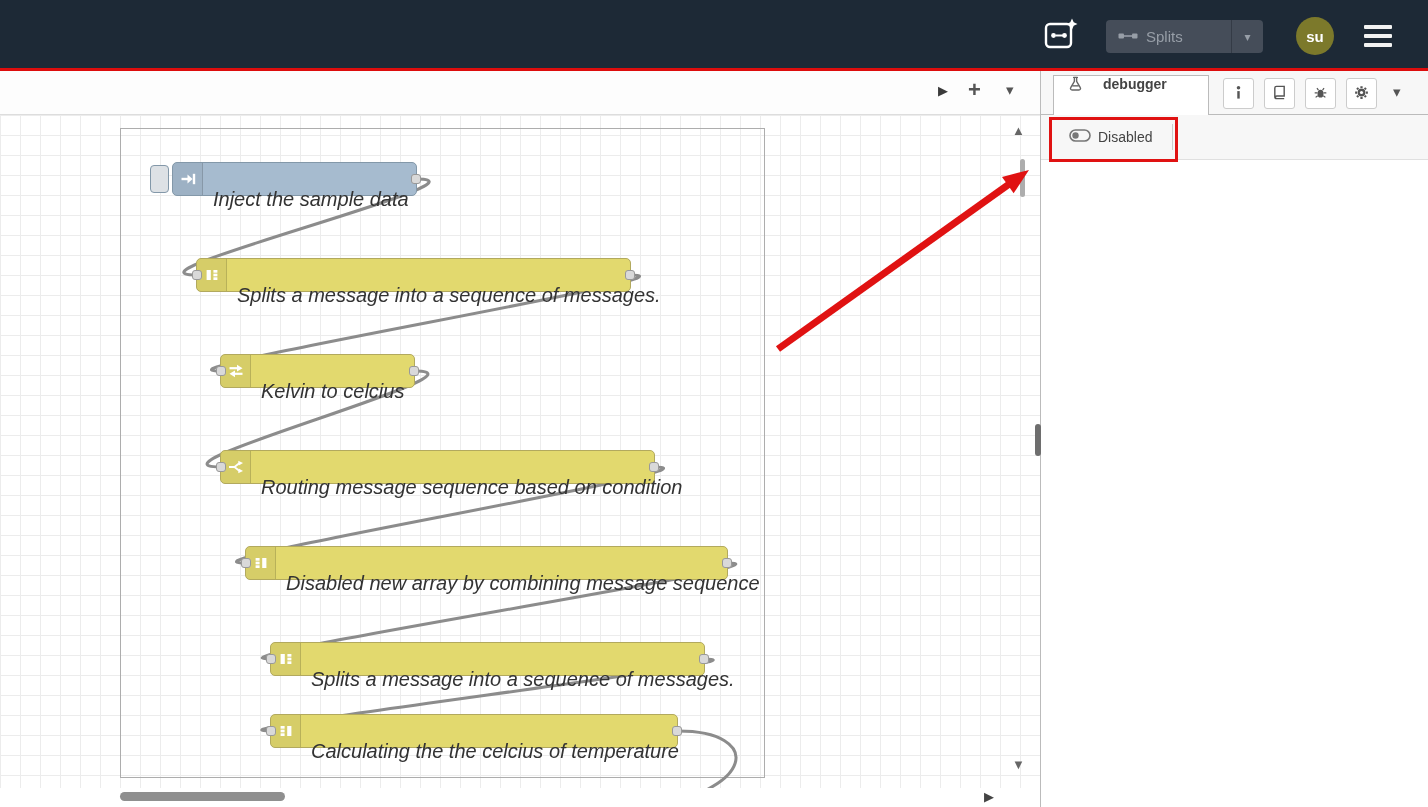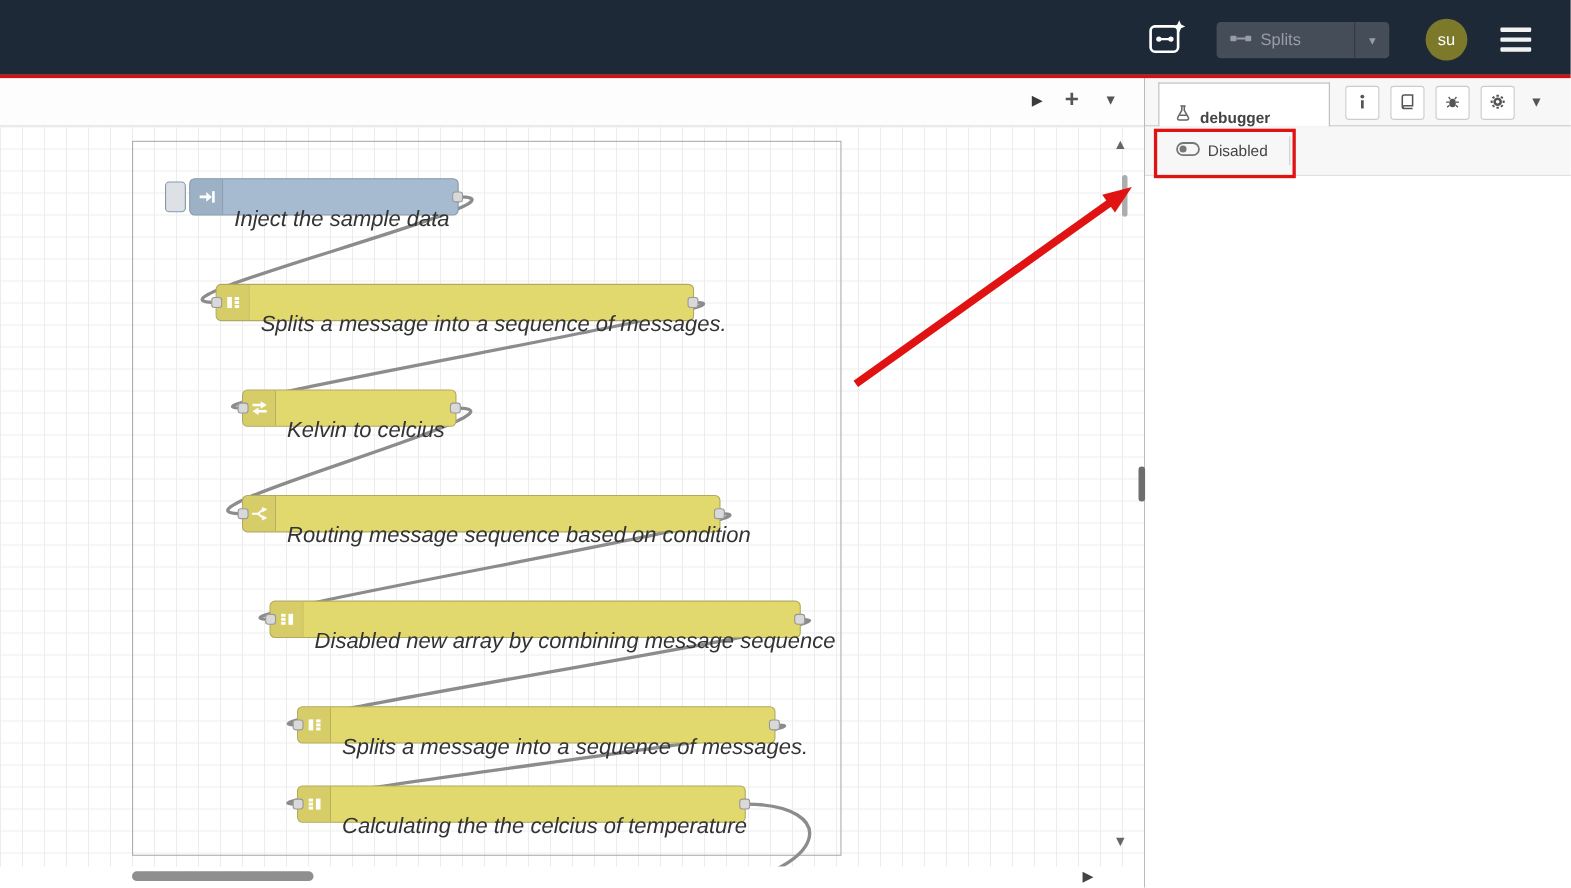--- a/index.html
+++ b/index.html
@@ -9,21 +9,21 @@
   
   .header { position:absolute; left:0; top:0; width:1428px; height:68px; background:#1d2936; z-index:20; }
   .red-line { position:absolute; left:0; top:68px; width:1428px; height:3px; background:#dd0d0d; z-index:21; }
   .ai-button { position:absolute; left:1043px; top:17px; width:36px; height:36px; color:#fff; background:transparent; border:none; cursor:pointer; }
   .ai-button svg { width:36px; height:36px; }
   .deploy-button { position:absolute; left:1106px; top:20px; width:157px; height:33px; background:#454d59; border-radius:4px; display:flex; align-items:center; cursor:default; color:#979ea7; }
   .deploy-main { display:flex; align-items:center; gap:8px; padding:0 12px; width:125px; height:100%; }
   .deploy-main svg { width:20px; height:12px; }
   .deploy-label { font-size:15px; color:#979ea7; }
   .deploy-caret { width:32px; height:100%; border-left:1px solid #343b46; display:flex; align-items:center; justify-content:center; color:#979ea7; font-size:12px; }
-  .avatar { position:absolute; left:1296px; top:17px; width:38px; height:38px; border-radius:50%; background:#7c792b; color:#fff; font-weight:normal; font-size:15px; display:flex; align-items:center; justify-content:center; cursor:pointer; }
+  .avatar { position:absolute; left:1296px; top:17px; width:38px; height:38px; border-radius:50%; background:#7c792b; color:#fff; font-weight:bold; font-size:15px; display:flex; align-items:center; justify-content:center; cursor:pointer; }
   .hamburger { position:absolute; left:1364px; top:25px; width:30px; height:22px; display:flex; flex-direction:column; justify-content:space-between; background:transparent; border:none; cursor:pointer; }
   .hamburger span { display:block; width:28px; height:4px; background:#f2f2f2; border-radius:1px; }
 
   
   .ws-toolbar { position:absolute; left:0; top:71px; width:1040px; height:44px; background:#fdfdfd; border-bottom:1px solid #ddd; z-index:5; }
   .tab-prev { position:absolute; left:938px; top:12px; font-size:13px; color:#3a3a3a; background:none; border:none; cursor:pointer; }
   .tab-add  { position:absolute; left:968px; top:6px;  font-size:22px; color:#555; background:none; border:none; cursor:pointer; font-weight:bold; }
   .tab-list { position:absolute; left:1006px; top:10px; font-size:15px; color:#555; background:none; border:none; cursor:pointer; }
 
   
@@ -45,21 +45,21 @@
   .vscroll-thumb { position:absolute; left:1020px; top:44px; width:5px; height:38px; background:#adadad; border-radius:3px; z-index:4; cursor:pointer; }
 
   
   .h-scroll { position:absolute; left:0; top:788px; width:1040px; height:19px; background:#fff; z-index:5; }
   .h-thumb { position:absolute; left:120px; top:4px; width:165px; height:9px; background:#8f8f8f; border-radius:5px; cursor:pointer; }
   .h-right { position:absolute; left:984px; top:1px; font-size:13px; color:#444; background:none; border:none; cursor:pointer; }
 
   
   .sidebar { position:absolute; left:1040px; top:71px; width:388px; height:736px; border-left:1px solid #bbb; background:#fff; z-index:6; }
   .sb-tabs { position:relative; height:44px; background:#f7f7f7; border-bottom:1px solid #bbb; }
-  .sb-tab { position:absolute; left:12px; top:4px; width:156px; height:40px; background:#fff; border:1px solid #bbb; border-bottom:none; display:flex; align-items:flex-end; gap:8px; padding:0 14px; cursor:pointer; z-index:2; }
+  .sb-tab { position:absolute; left:12px; top:4px; width:156px; height:40px; background:#fff; border:1px solid #bbb; border-bottom:none; display:flex; align-items:flex-start; gap:20px; padding:0 14px; cursor:pointer; z-index:2; }
   .sb-tab svg { width:15px; height:15px; color:#666; }
   .sb-tab-label { font-size:14px; font-weight:bold; color:#444; }
   .sb-btn { position:absolute; top:7px; width:31px; height:31px; background:#fff; border:1px solid #ccc; border-radius:3px; display:flex; align-items:center; justify-content:center; color:#555; cursor:pointer; }
   .sb-btn svg { width:15px; height:15px; }
   .sb-collapse { position:absolute; left:352px; top:12px; font-size:15px; color:#555; background:none; border:none; cursor:pointer; }
   .sb-toolbar { position:relative; height:45px; background:#f7f7f7; border-bottom:1px solid #e0e0e0; display:flex; align-items:center; }
   .disabled-btn { display:flex; align-items:flex-end; gap:7px; margin-left:18px; padding:5px 10px; background:transparent; border:none; color:#444; font-size:14px; cursor:pointer; }
   .disabled-btn svg { width:22px; height:13px; color:#777; }
   .sb-sep { width:1px; height:26px; background:#ccc; margin-left:10px; }
   .sb-content { height:647px; background:#fff; }

